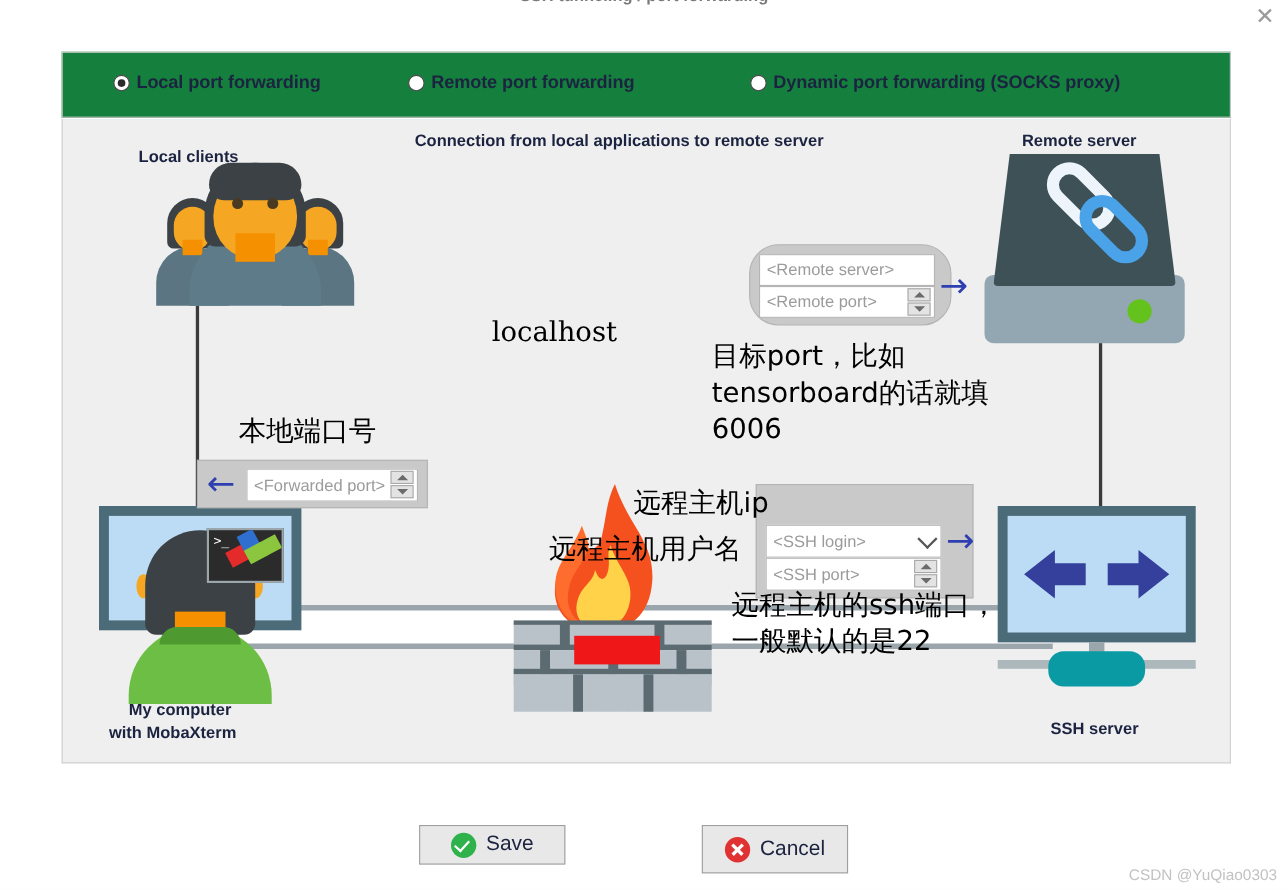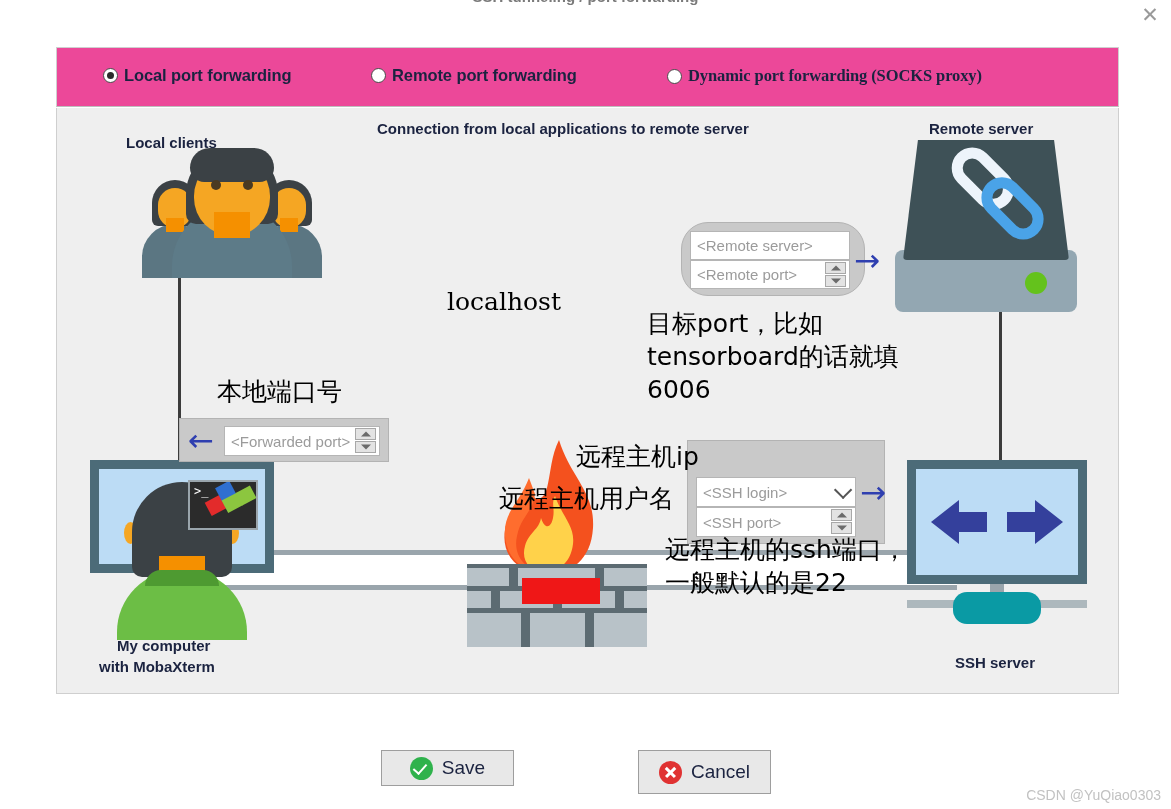--- a/index.html
+++ b/index.html
@@ -19,40 +19,40 @@
   }
   .close-btn{
     position:absolute;right:6px;top:2px;width:30px;height:26px;
     color:#9a9a9a;font-size:21px;line-height:26px;text-align:center;
     cursor:pointer;user-select:none;font-family:"DejaVu Sans",sans-serif;
   }
 
   
   .radio-strip{
     position:absolute;left:56px;top:47px;width:1063px;height:60px;
-    background:#ec4899;border:1px solid #cfcfcf;border-bottom:1px solid #bdbdbd;
+    background:#15803d;border:1px solid #cfcfcf;border-bottom:1px solid #bdbdbd;
     box-sizing:border-box;
   }
   .radio-opt{position:absolute;top:18px;display:flex;align-items:center;cursor:pointer;}
   .radio-opt .dot{
     width:15px;height:15px;border-radius:50%;
     border:1.6px solid #4a4a4a;background:#ffffff;
     display:inline-block;position:relative;box-sizing:border-box;flex:none;
   }
   .radio-opt.sel .dot:after{
     content:"";position:absolute;left:3px;top:3px;width:7px;height:7px;
     border-radius:50%;background:#2b2b2b;
   }
   .radio-opt .lbl{
     margin-left:6px;font-size:16.5px;font-weight:bold;color:#1b2340;
     white-space:nowrap;letter-spacing:-0.1px;
   }
   #ropt0{left:46px;}
   #ropt1{left:314px;}
-  #ropt2{left:610px;font-family:Liberation Serif, serif;}
+  #ropt2{left:625px;}
 
   
   .diagram{
     position:absolute;left:56px;top:108px;width:1063px;height:586px;
     background:#efefef;border:1px solid #cfcfcf;border-top:none;
     box-sizing:border-box;overflow:hidden;
   }
   .dlabel{position:absolute;font-size:15px;font-weight:bold;color:#1b2340;white-space:nowrap;}
 
   

